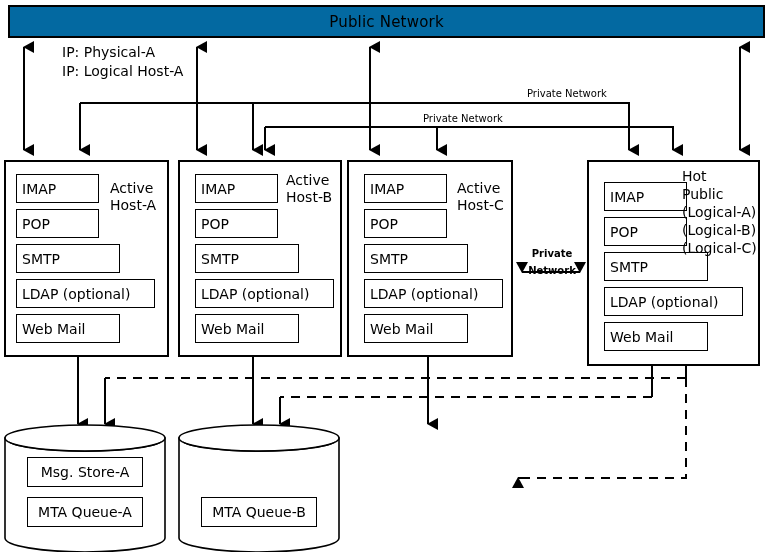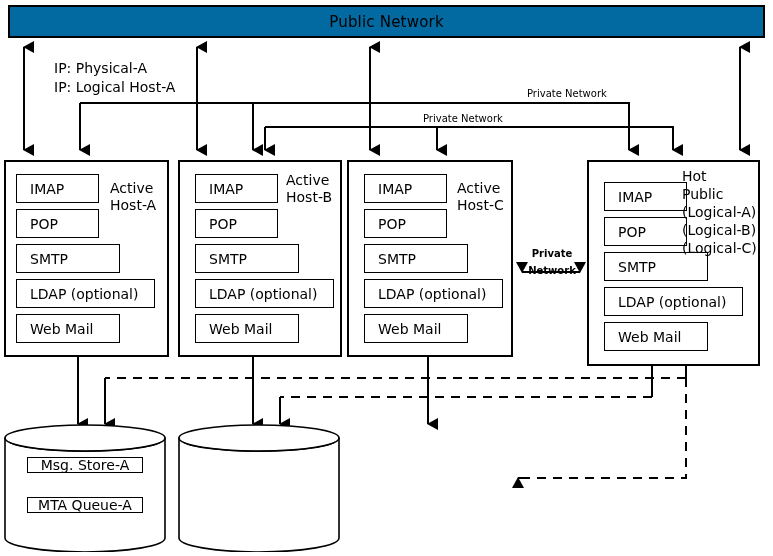--- a/index.html
+++ b/index.html
@@ -32,41 +32,41 @@
   .hostC{left:347px;top:160px; width:166px; height:197px;}
   .hostS{left:587px;top:160px; width:173px; height:206px;}
 
   .svc{
     position:absolute;
     border:1.5px solid #000;
     background:#fff;
     box-sizing:border-box;
     height:29px;
     display:flex;align-items:center;
-    padding-left:13px;
+    padding-left:5px;
     font-size:14px;
     white-space:nowrap;
   }
   .hostlabel{
     position:absolute;
     font-size:14px;
     line-height:17px;
     white-space:pre-line;
     text-align:left;
   }
 
   
   .cyl{position:absolute;width:162px;height:128px;}
   .cylA{left:4px;  top:424px;}
   .cylB{left:178px;top:424px;}
   .cylC{left:352px;top:424px;}
   .cyl svg{position:absolute;left:0;top:0;}
   .cylbox{
     position:absolute;
-    left:23px;width:116px;height:16px;
+    left:23px;width:116px;height:30px;
     border:1.5px solid #000;background:#fff;box-sizing:border-box;
     display:flex;align-items:center;justify-content:center;
     font-size:14px;white-space:nowrap;
   }
   .cylbox.r1{top:33px;}
   .cylbox.r2{top:73px;}
 
   .netlbl{
     position:absolute;
     font-size:10px;
@@ -152,21 +152,21 @@
       <path d="M105,378 L105,424" marker-end="url(#ar-dash)"></path>
       <path d="M280,397 L280,424" marker-end="url(#ar-dash)"></path>
       <path d="M530,478 L518,478" marker-end="url(#ar-dash)"></path>
     </g>
   </svg>
 
   <div class="box pubnet">
     <span>Public Network</span>
   </div>
 
-  <div class="iplbl" style="left:54px;top:43px;margin-top:16px;">IP: Physical-A
+  <div class="iplbl" style="left:62px;top:43px;">IP: Physical-A
 IP: Logical Host-A</div>
 
   <div class="netlbl" style="left:527px;top:85px;">Private Network</div>
   <div class="netlbl" style="left:423px;top:110px;">Private Network</div>
   <div class="netlbl" style="left:518px;top:245px;text-align:center;width:68px;font-weight:bold;">Private
 Network</div>
 
   <div class="box host hostA">
     <div class="svc" style="left:10px;top:12px;width:83px;">IMAP</div>
     <div class="svc" style="left:10px;top:47px;width:83px;">POP</div>
@@ -219,16 +219,17 @@
     <div class="cylbox r1">Msg. Store-A</div>
     <div class="cylbox r2">MTA Queue-A</div>
   </div>
 
   <div class="cyl cylB">
     <svg width="162" height="128" viewBox="0 0 162 128" xmlns="http://www.w3.org/2000/svg">
       <path d="M1,14 L1,114 A80,14 0 0 0 161,114 L161,14 Z" fill="#fff" stroke="#000" stroke-width="1.6"></path>
       <ellipse cx="81" cy="14" rx="80" ry="13" fill="#fff" stroke="#000" stroke-width="1.6"></ellipse>
       <path d="M5,18 A78,12 0 0 0 157,18" fill="none" stroke="#000" stroke-width="1.3"></path>
     </svg>
+    <div class="cylbox r2">MTA Queue-B</div>
   </div>
 
 
 </div>
 
 </body></html>

